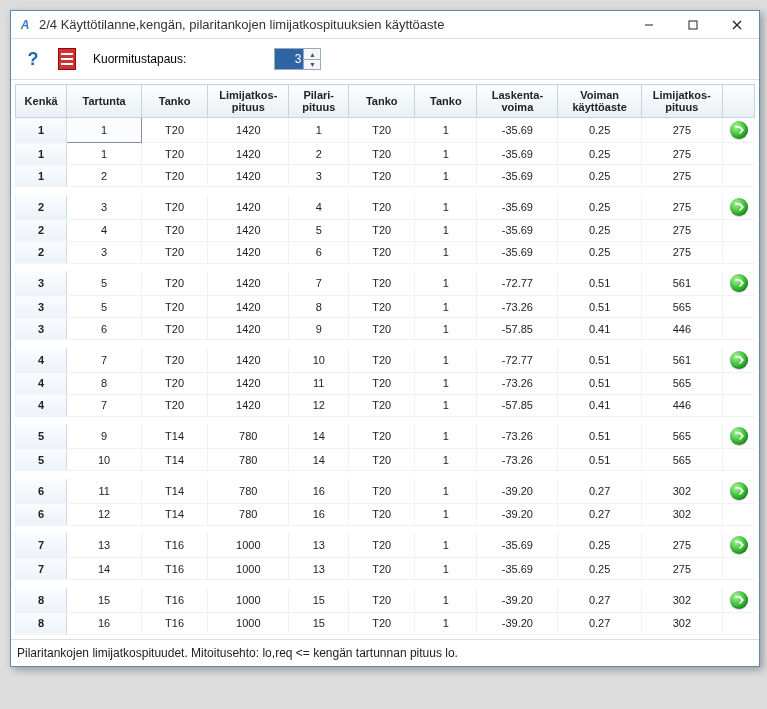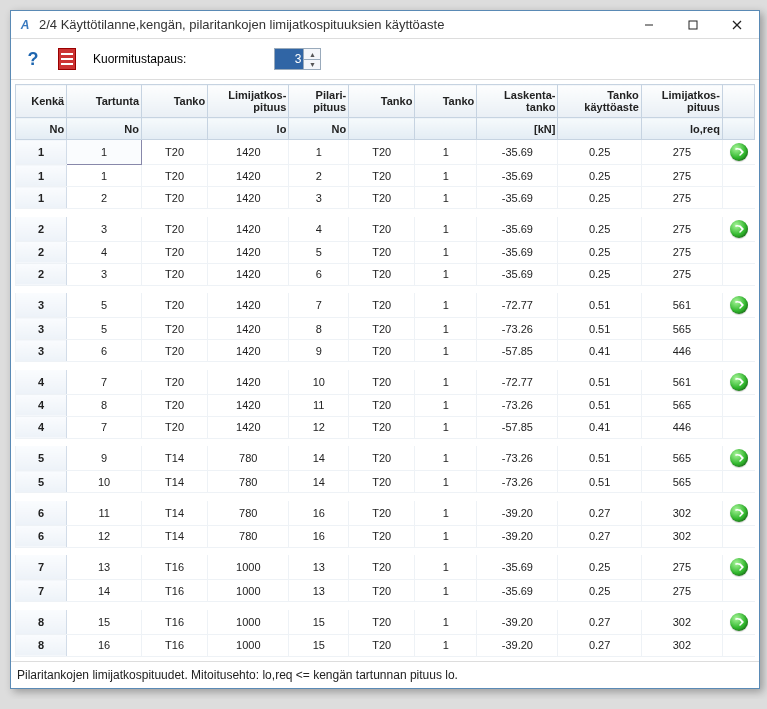--- a/index.html
+++ b/index.html
@@ -82,21 +82,21 @@
   table {
     width: 100%; border-collapse: collapse;
     font-size: 11px;
   }
   thead th {
     background: linear-gradient(#fdfefe, #e9eff5);
     border: 1px solid #c6d3e1;
     padding: 4px 2px;
     font-weight: bold;
     color: #222;
-    text-align: right;
+    text-align: center;
     vertical-align: middle;
     height: 28px;
   }
   thead tr.sub th {
     height: 22px;
     background: linear-gradient(#f6fafc, #e3ecf4);
   }
   tbody td {
     border-bottom: 1px solid #eef2f6;
     border-left: 1px solid #eef2f6;
@@ -195,36 +195,23 @@
       </colgroup>
       <thead>
         <tr>
           <th>Kenkä</th>
           <th>Tartunta</th>
           <th>Tanko</th>
           <th>Limijatkos- pituus</th>
           <th>Pilari- pituus</th>
           <th>Tanko</th>
           <th>Tanko</th>
-          <th>Laskenta- tanko</th>
-          <th>Tanko käyttöaste</th>
+          <th>Laskenta- voima</th>
+          <th>Voiman käyttöaste</th>
           <th>Limijatkos- pituus</th>
-          <th></th>
-        </tr>
-        <tr class="sub">
-          <th>No</th>
-          <th>No</th>
-          <th></th>
-          <th>lo</th>
-          <th>No</th>
-          <th></th>
-            <th></th>
-          <th>[kN]</th>
-          <th></th>
-          <th>lo,req</th>
           <th></th>
         </tr>
       </thead>
       <tbody id="tbody">
           <tr>
             <td class="rowhead">1</td>
             <td class=" sel">1</td>
             <td>T20</td>
             <td>1420</td>
             <td>1</td>

